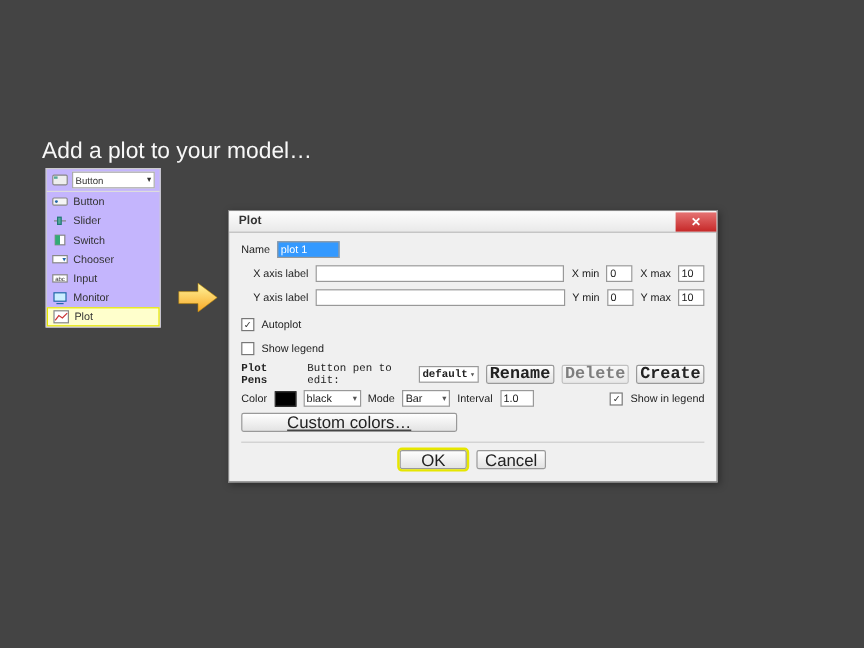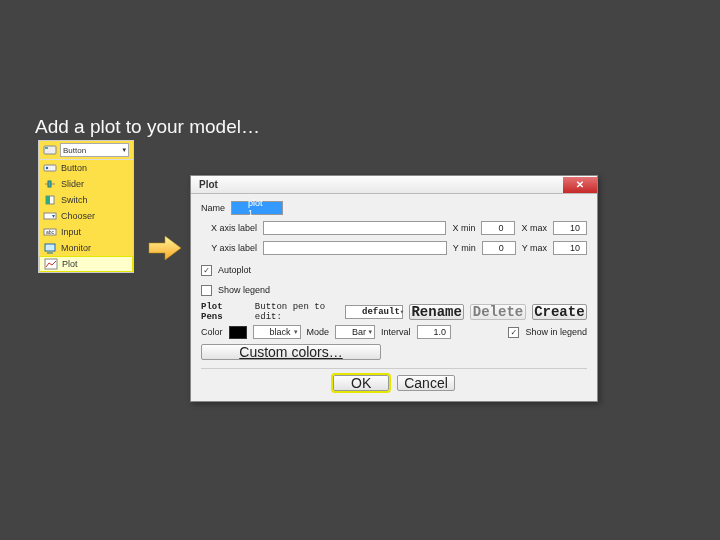--- a/index.html
+++ b/index.html
@@ -15,21 +15,21 @@
     left: 35px; top: 116px;
     color: #f8f8f8;
     font-size: 19px;
     font-weight: 400;
   }
   
   .toolbar {
     position: absolute;
     left: 38px; top: 140px;
     width: 96px;
-    background: #fde047;
+    background: #c4b5fd;
     border: 1px solid #ccc;
     display: flex; flex-direction: column;
     font-size: 9px;
     color: #333;
   }
   .toolbar-header {
     display: flex; align-items: center;
     padding: 2px 4px;
     border-bottom: 1px solid #ddd;
     gap: 3px;
@@ -81,36 +81,36 @@
     background: linear-gradient(#e57373,#c62828);
     display: flex; align-items: center; justify-content: center;
     color: #fff; font-weight: bold; font-size: 10px;
     cursor: pointer;
   }
   .dlg-body { padding: 6px 10px 2px 10px; display: flex; flex-direction: column; gap: 4px; }
   .row { display: flex; align-items: center; gap: 6px; height: 16px; }
   .lbl { white-space: nowrap; text-align: right; }
   .input {
     height: 14px; background: #fff; border: 1px solid #999;
-    padding: 0 16px; font-size: 9px; display: flex; align-items: center;
+    padding: 0 2px; font-size: 9px; display: flex; align-items: center;
     min-width: 0;
   }
   .input.sel { background: #3399ff; color: #fff; }
   .chk { width: 11px; height: 11px; border: 1px solid #777; background: #fff; display: inline-flex; align-items: center; justify-content: center; font-size: 8px; color: #333; }
   .section-title { font-weight: bold; margin-top: 2px; font-family: Liberation Mono, monospace; }
   .btn {
     height: 16px; min-width: 50px;
     background: linear-gradient(#fefefe,#e3e3e3);
     border: 1px solid #999; border-radius: 2px;
     display: inline-flex; align-items: center; justify-content: center;
     font-size: 14px; cursor: pointer; padding: 0 6px;
   }
   .btn.long { flex: 1; max-width: 180px; text-decoration: underline; }
   .color-sw { width: 18px; height: 13px; background: #000; border: 1px solid #333; }
-  .dd { height: 14px; border: 1px solid #999; background: #fff; display: flex; align-items: center; justify-content: space-between; padding: 0 2px 0 16px; font-size: 9px; }
+  .dd { height: 14px; border: 1px solid #999; background: #fff; display: flex; align-items: center; justify-content: space-between; padding: 0 2px 0 2px; font-size: 9px; }
   .dd .car { font-size: 7px; color: #555; }
   .foot {
     display: flex; justify-content: center; gap: 8px;
     padding: 6px 0 8px 0;
     border-top: 1px solid #ccc; margin-top: 4px;
   }
   .ok-hl { outline: 2px solid #e6e600; outline-offset: 0; }
 </style>
 </head>
 <body>

